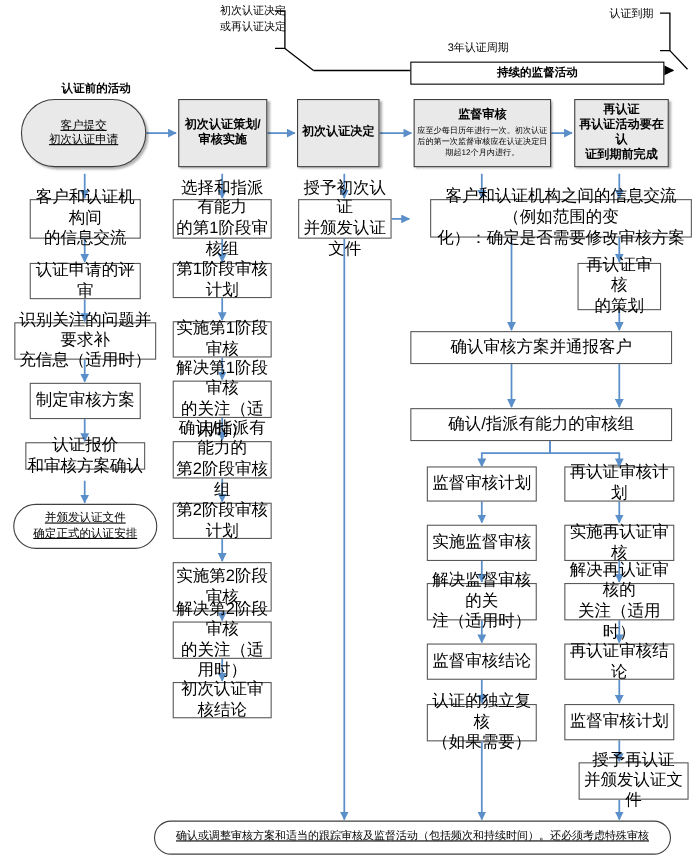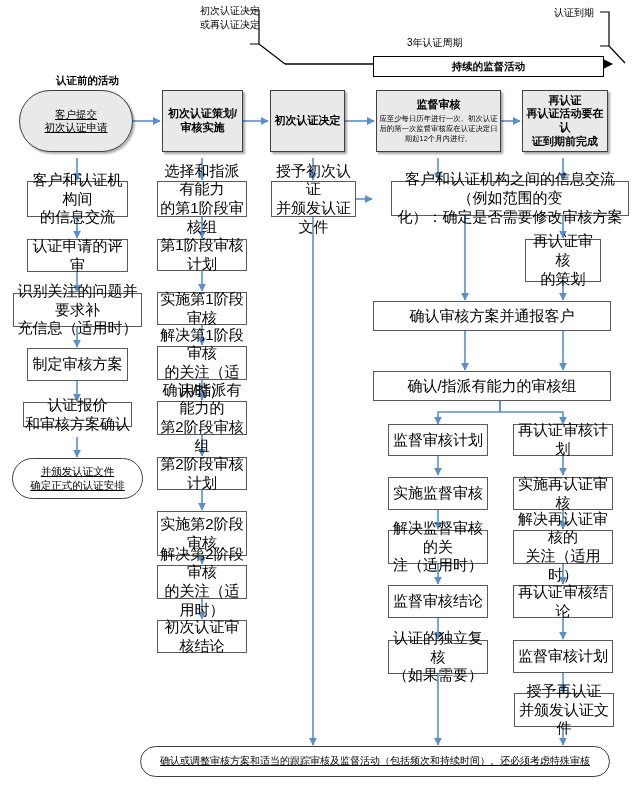--- a/index.html
+++ b/index.html
@@ -314,21 +314,21 @@
   <div class="node proc" style="left:513px;top:585px;width:100px;height:33px;">
     <div>
         <span class="nline">再认证审核结论</span>
       </div>
   </div>
   <div class="node proc" style="left:513px;top:640px;width:100px;height:33px;">
     <div>
         <span class="nline">监督审核计划</span>
       </div>
   </div>
-  <div class="node proc" style="left:514px;top:693px;width:100px;height:34px;">
+  <div class="node proc" style="left:526px;top:693px;width:100px;height:34px;">
     <div>
         <span class="nline">授予再认证</span>
          <span class="nline">并颁发认证文件</span>
       </div>
   </div>
 
   <div class="node term" style="left:140px;top:746px;width:470px;height:31px;font-size:10px;">
     <div>
         <span class="nline">确认或调整审核方案和适当的跟踪审核及监督活动（包括频次和持续时间）。还必须考虑特殊审核</span>
       </div>

